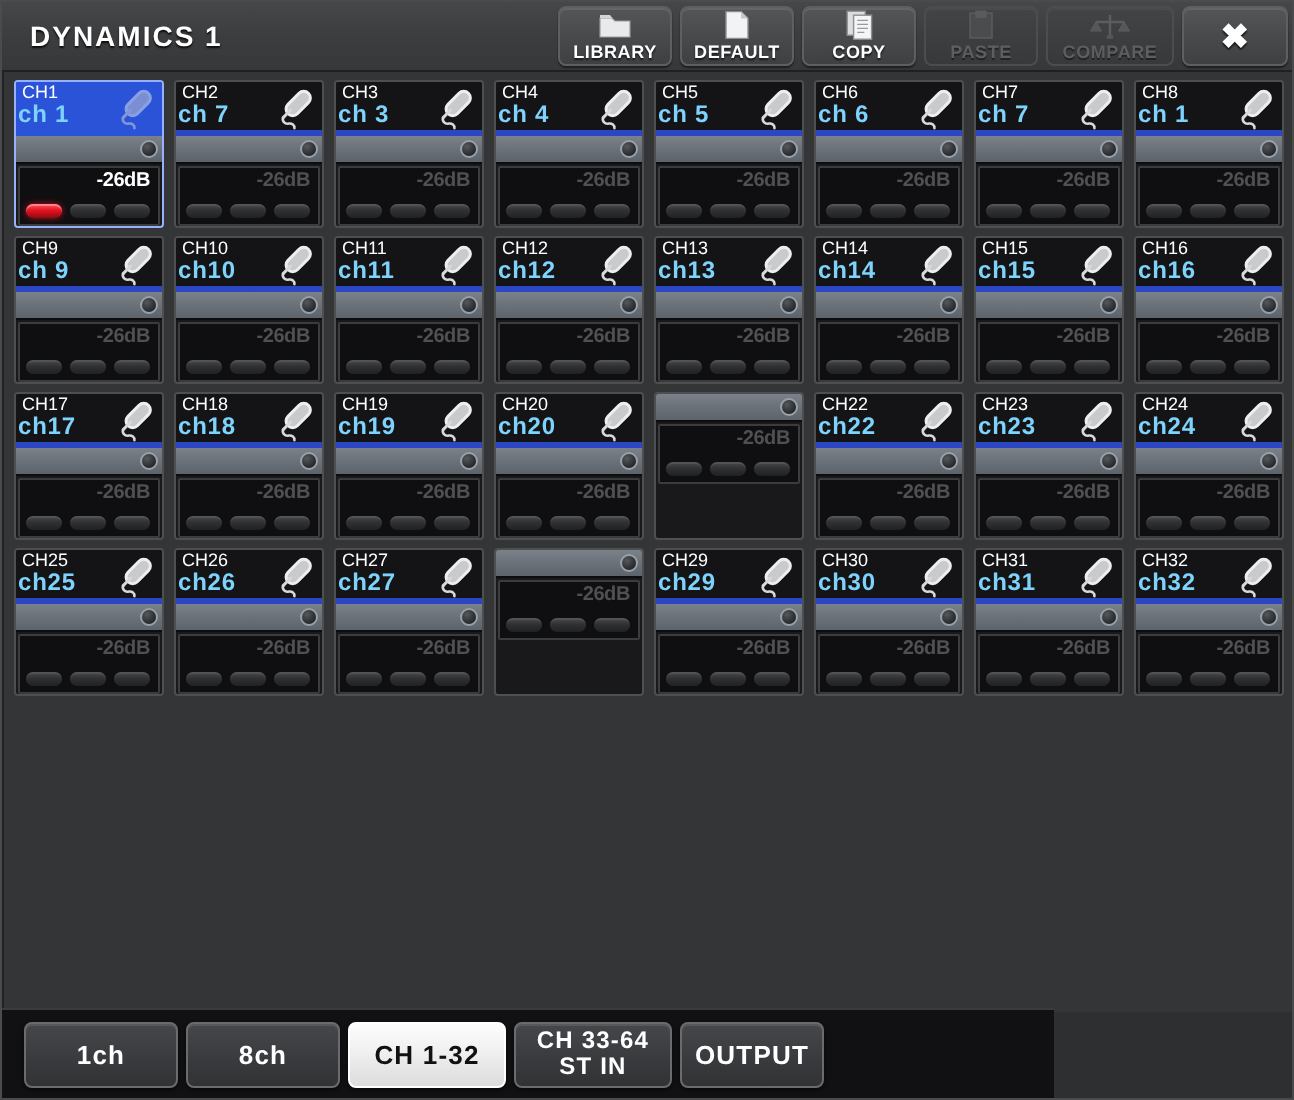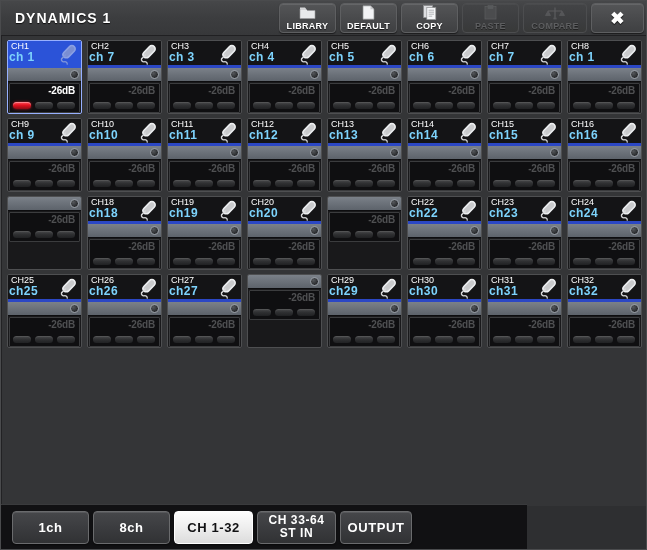--- a/index.html
+++ b/index.html
@@ -768,20 +768,31 @@
         <div class="leds">
                 <span class="led "></span>
                 <span class="led "></span>
                 <span class="led "></span>
               </div>
       </div>
     </div>
         </div>
         <div class="cell">
     <div class="cell-inner ">
+      <div class="chead">
+        <div class="ch-id">CH17</div>
+        <div class="ch-name">ch17</div>
+        <span class="mic-icon"><svg viewBox="0 0 26 24" width="26" height="24">
+  <g stroke="#d8d9db" stroke-width="1.5" fill="none" stroke-linecap="round">
+    <path d="M21.2 3.6 a3.3 3.3 0 0 0 -4.7 0 L11.0 9.2 a3.3 3.3 0 0 0 4.7 4.7 L21.2 8.3 a3.3 3.3 0 0 0 0 -4.7 Z" fill="#c9cacc" stroke="#eceef0"></path>
+    <path d="M12.3 12.0 L8.6 15.8"></path>
+    <path d="M8.6 15.8 c -0.8 1.6 0.9 3.3 2.6 3.0 c 1.8 -0.4 3.2 0.9 3.0 2.3" stroke-width="1.3"></path>
+  </g>
+</svg></span>
+      </div>
       <div class="sbar">
         <span class="knob"></span>
       </div>
       <div class="mbody">
         <div class="db-val">-26dB</div>
         <div class="leds">
                 <span class="led "></span>
                 <span class="led "></span>
                 <span class="led "></span>
               </div>

